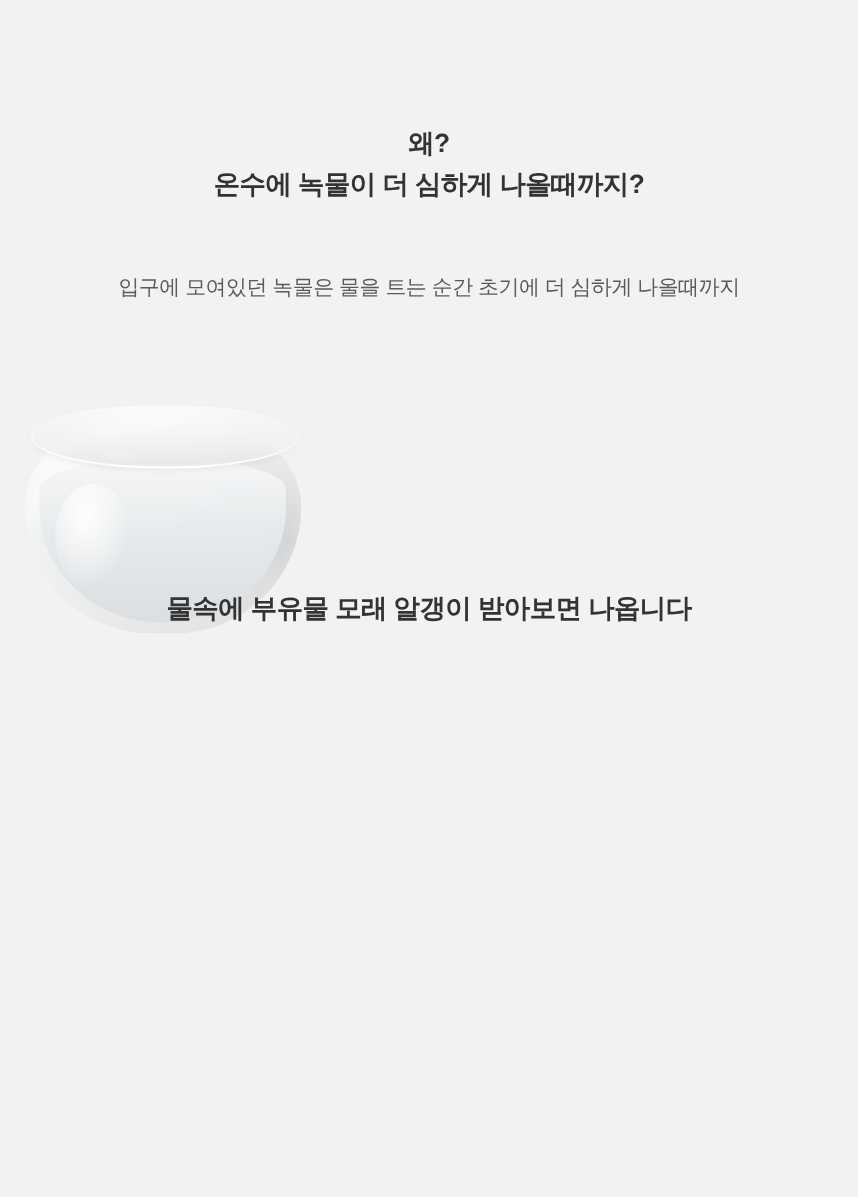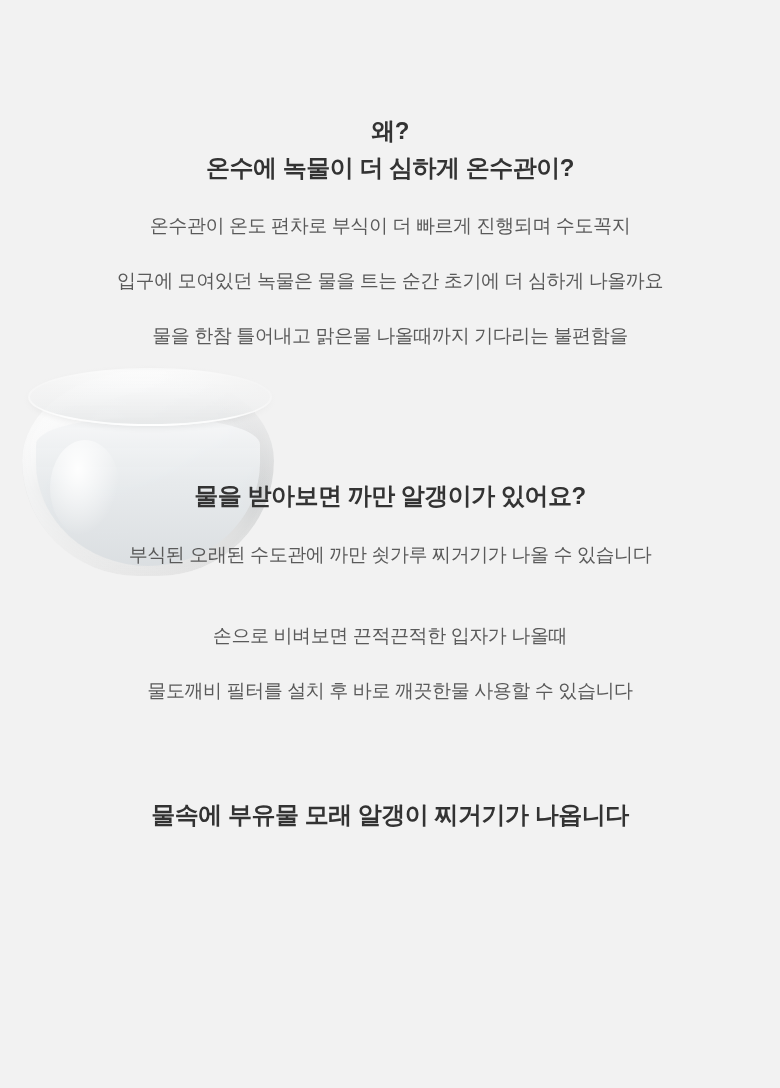--- a/index.html
+++ b/index.html
@@ -128,49 +128,36 @@
     <div class="glass-rim"></div>
     <div class="glass-highlight"></div>
     <div class="glass-fade"></div>
   </div>
 
   <div class="content">
 
     <div class="section">
       <h2 class="heading">
         <span class="line">왜?</span>
-        <span class="line">온수에 녹물이 더 심하게 온수관이?</span>
+        <span class="line">온수에 녹물이 더 심하게 나올때까지?</span>
       </h2>
       <div class="gap-md"></div>
-      <p class="body-line">온수관이 온도 편차로 부식이 더 빠르게 진행되며 수도꼭지</p>
       <div class="line-space"></div>
-      <p class="body-line">입구에 모여있던 녹물은 물을 트는 순간 초기에  더 심하게 나올까요</p>
+      <p class="body-line">입구에 모여있던 녹물은 물을 트는 순간 초기에  더 심하게 나올때까지</p>
       <div class="line-space"></div>
-      <p class="body-line">물을 한참 틀어내고 맑은물 나올때까지 기다리는 불편함을</p>
       <div class="line-space"></div>
     </div>
 
     <div class="gap-xl"></div>
 
-    <div class="section">
-      <h2 class="heading">
-        <span class="line">물을 받아보면 까만 알갱이가 있어요?</span>
-      </h2>
-      <div class="gap-md"></div>
-      <p class="body-line">부식된 오래된 수도관에 까만 쇳가루 찌거기가 나올 수 있습니다</p>
-      <div class="gap-lg"></div>
-      <p class="body-line">손으로 비벼보면 끈적끈적한  입자가 나올때</p>
-      <div class="line-space"></div>
-      <p class="body-line">물도깨비  필터를 설치 후 바로 깨끗한물 사용할 수 있습니다</p>
-    </div>
 
     <div class="gap-xl"></div>
 
     <div class="section">
       <h2 class="heading">
-        <span class="line">물속에 부유물 모래 알갱이 찌거기가 나옵니다</span>
+        <span class="line">물속에 부유물 모래 알갱이 받아보면 나옵니다</span>
       </h2>
       <div class="gap-md"></div>
       <div class="line-space"></div>
     </div>
 
   </div>
 </div>
 
 </body></html>

